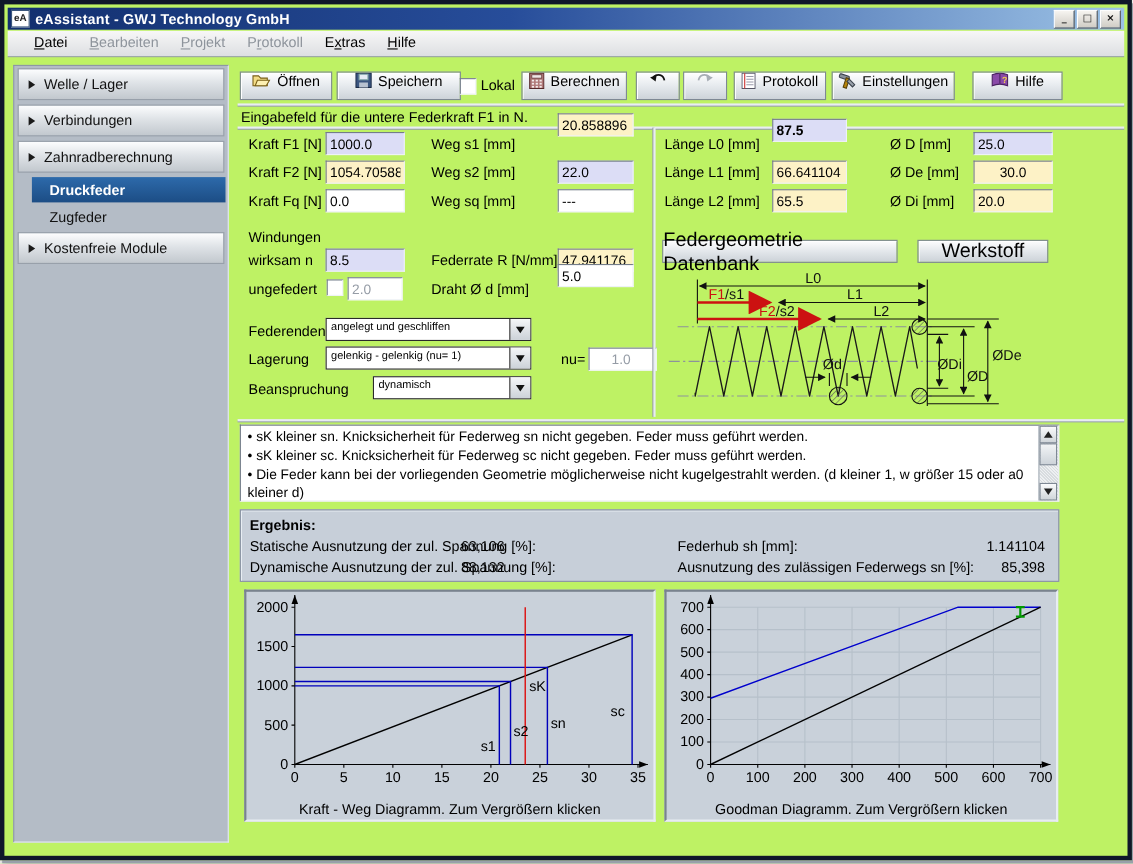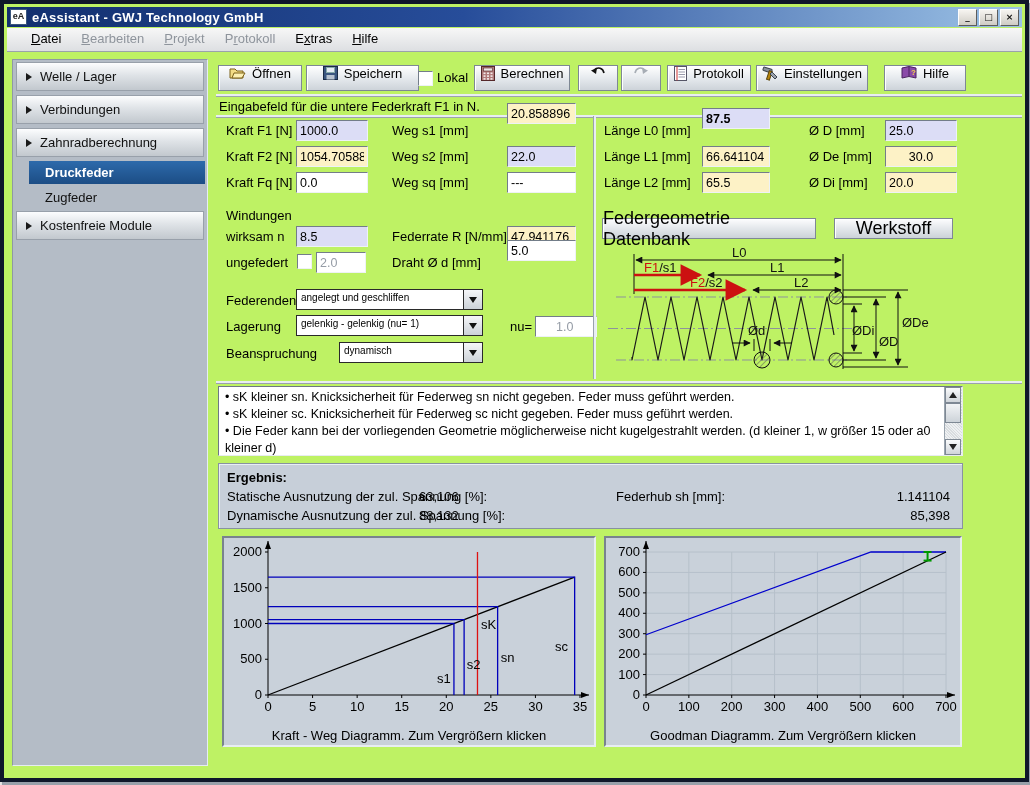--- a/index.html
+++ b/index.html
@@ -364,20 +364,21 @@
   </div>
 
   <div id="results">
     <span class="r-lbl" style="left:8px;top:6px;font-weight:bold">Ergebnis:</span>
     <span class="r-lbl" style="left:8px;top:25px">Statische Ausnutzung der zul. Spannung [%]:</span>
     <span class="r-val" style="left:200px;top:25px">63,106</span>
     <span class="r-lbl" style="left:8px;top:44px">Dynamische Ausnutzung der zul. Spannung [%]:</span>
     <span class="r-val" style="left:200px;top:44px">88,132</span>
     <span class="r-lbl" style="left:397px;top:25px">Federhub sh [mm]:</span>
     <span class="r-val" style="right:12px;top:25px">1.141104</span>
+    <span class="r-lbl" style="left:397px;top:44px">Ausnutzung des zulässigen Federwegs sn [%]:</span>
     <span class="r-val" style="right:12px;top:44px">85,398</span>
   </div>
 
   <div class="chart-panel" style="left:218px;width:374px;height:211px">
     <svg id="chart0" width="370" height="185">
           <line x1="44" y1="157" x2="365" y2="157" stroke="#000"></line>
           <path d="M365 157 l-8 -3 l0 6 z" fill="#000"></path>
           <line x1="44" y1="157" x2="44" y2="3" stroke="#000"></line>
           <path d="M44 3 l-3 8 l6 0 z" fill="#000"></path>
           <line x1="44" y1="157" x2="44" y2="160" stroke="#000"></line>

